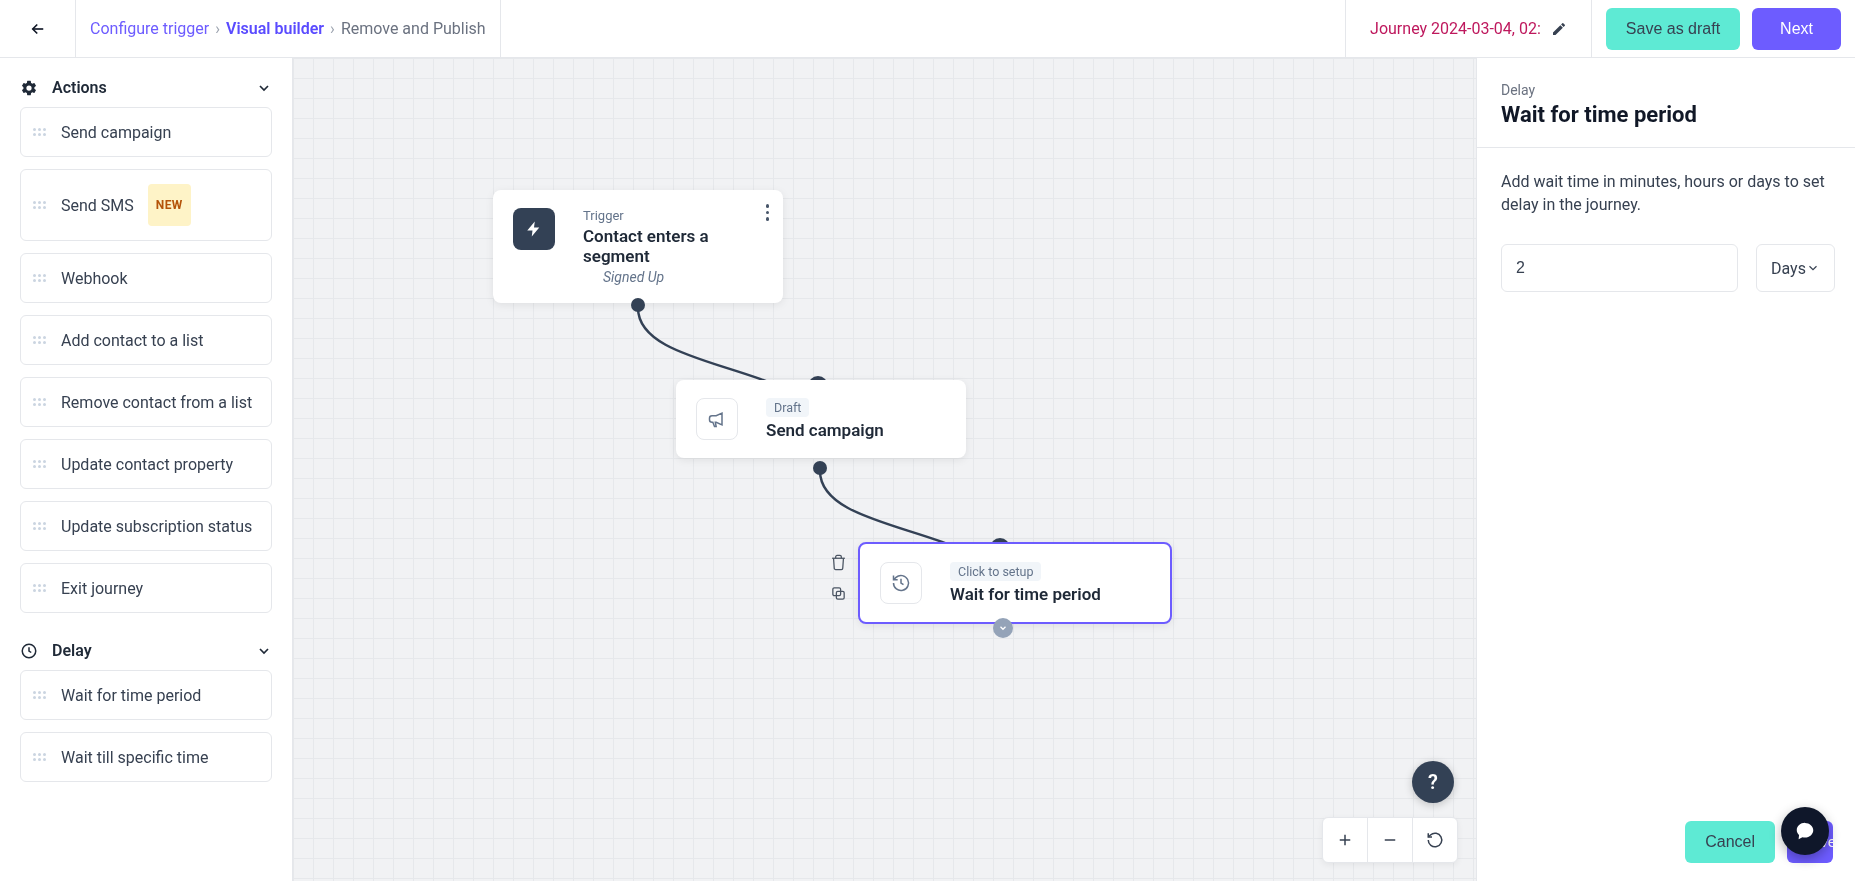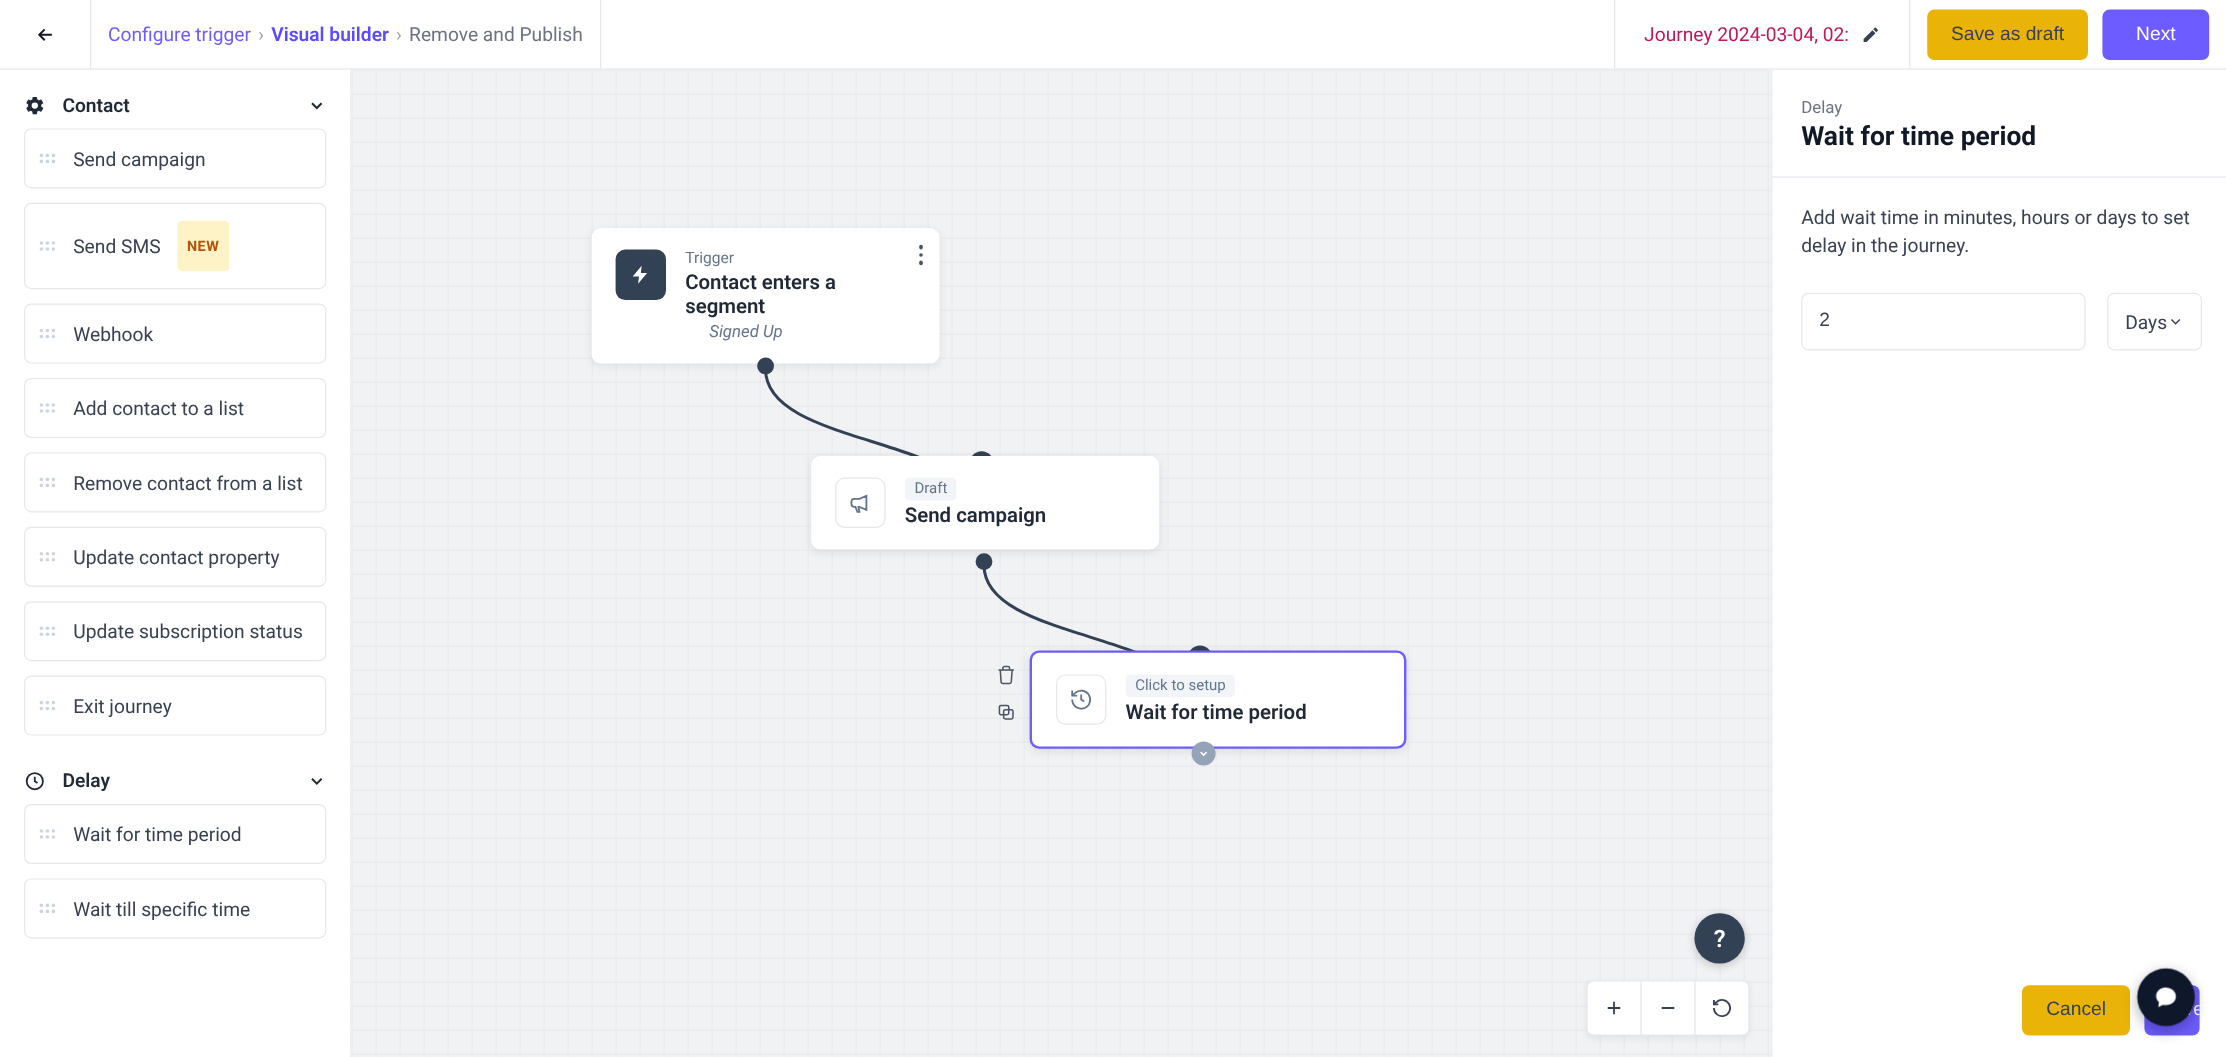--- a/index.html
+++ b/index.html
@@ -55,21 +55,21 @@
     color: #be185d;
     font-size: 16px;
   }
   .header-actions {
     display: flex;
     align-items: center;
     padding: 0 14px;
     gap: 12px;
   }
   .btn-secondary {
-    background: #eab308;
+    background: #5eead4;
     color: #374151;
     border: none;
     border-radius: 6px;
     padding: 12px 20px;
     font-size: 16px;
     cursor: pointer;
   }
   .btn-primary {
     background: #6d5cff;
     color: #fff;
@@ -149,21 +149,21 @@
     background-size: 20px 20px;
     overflow: hidden;
   }
   .node {
     position: absolute;
     background: #fff;
     border-radius: 8px;
     box-shadow: 0 2px 8px rgba(0,0,0,0.08);
     padding: 18px 20px;
     display: flex;
-    gap: 16px;
+    gap: 28px;
     align-items: flex-start;
   }
   .node.selected { border: 2px solid #6d5cff; }
   .node .icon-box {
     width: 42px; height: 42px;
     border-radius: 8px;
     display: flex; align-items: center; justify-content: center;
     flex-shrink: 0;
   }
   .icon-dark { background: #334155; color: #fff; }
@@ -316,21 +316,21 @@
 </div>
 
 <div class="main">
 
   <div class="sidebar">
     <div class="section-header">
       <div class="left">
         <svg width="18" height="18" viewBox="0 0 24 24" fill="#1f2937">
             <path d="M19.14 12.94a7.14 7.14 0 0 0 .05-.94 7.14 7.14 0 0 0-.05-.94l2.03-1.58a.5.5 0 0 0 .12-.64l-1.92-3.32a.5.5 0 0 0-.6-.22l-2.39.96a7.03 7.03 0 0 0-1.62-.94l-.36-2.54a.5.5 0 0 0-.5-.42h-3.84a.5.5 0 0 0-.5.42l-.36 2.54c-.58.24-1.12.55-1.62.94l-2.39-.96a.5.5 0 0 0-.6.22L2.66 8.84a.5.5 0 0 0 .12.64l2.03 1.58c-.3.31-.5.63-.5.94s.2.63.5.94l-2.03 1.58a.5.5 0 0 0-.12.64l1.92 3.32c.13.22.39.31.6.22l2.39-.96c.5.39 1.04.7 1.62.94l.36 2.54c.4.24.25.42.5.42h3.84c.25 0 .46-.18.5-.42l.36-2.54c.58-.24 1.12-.55 1.62-.94l2.39.96c.21.09.47 0 .6-.22l1.92-3.32a.5.5 0 0 0-.12-.64l-2.03-1.58zM12 15.5A3.5 3.5 0 1 1 12 8.5a3.5 3.5 0 0 1 0 7z"></path>
           </svg>
-        <span>Contact</span>
+        <span>Actions</span>
       </div>
       <svg width="16" height="16" viewBox="0 0 24 24" fill="none" stroke="#1f2937" stroke-width="2.5">
           <polyline points="6 9 12 15 18 9"></polyline>
         </svg>
     </div>
     <div class="action-list">
       <div class="action-item">
         <div class="drag-dots">
             <span></span>
             <span></span>

